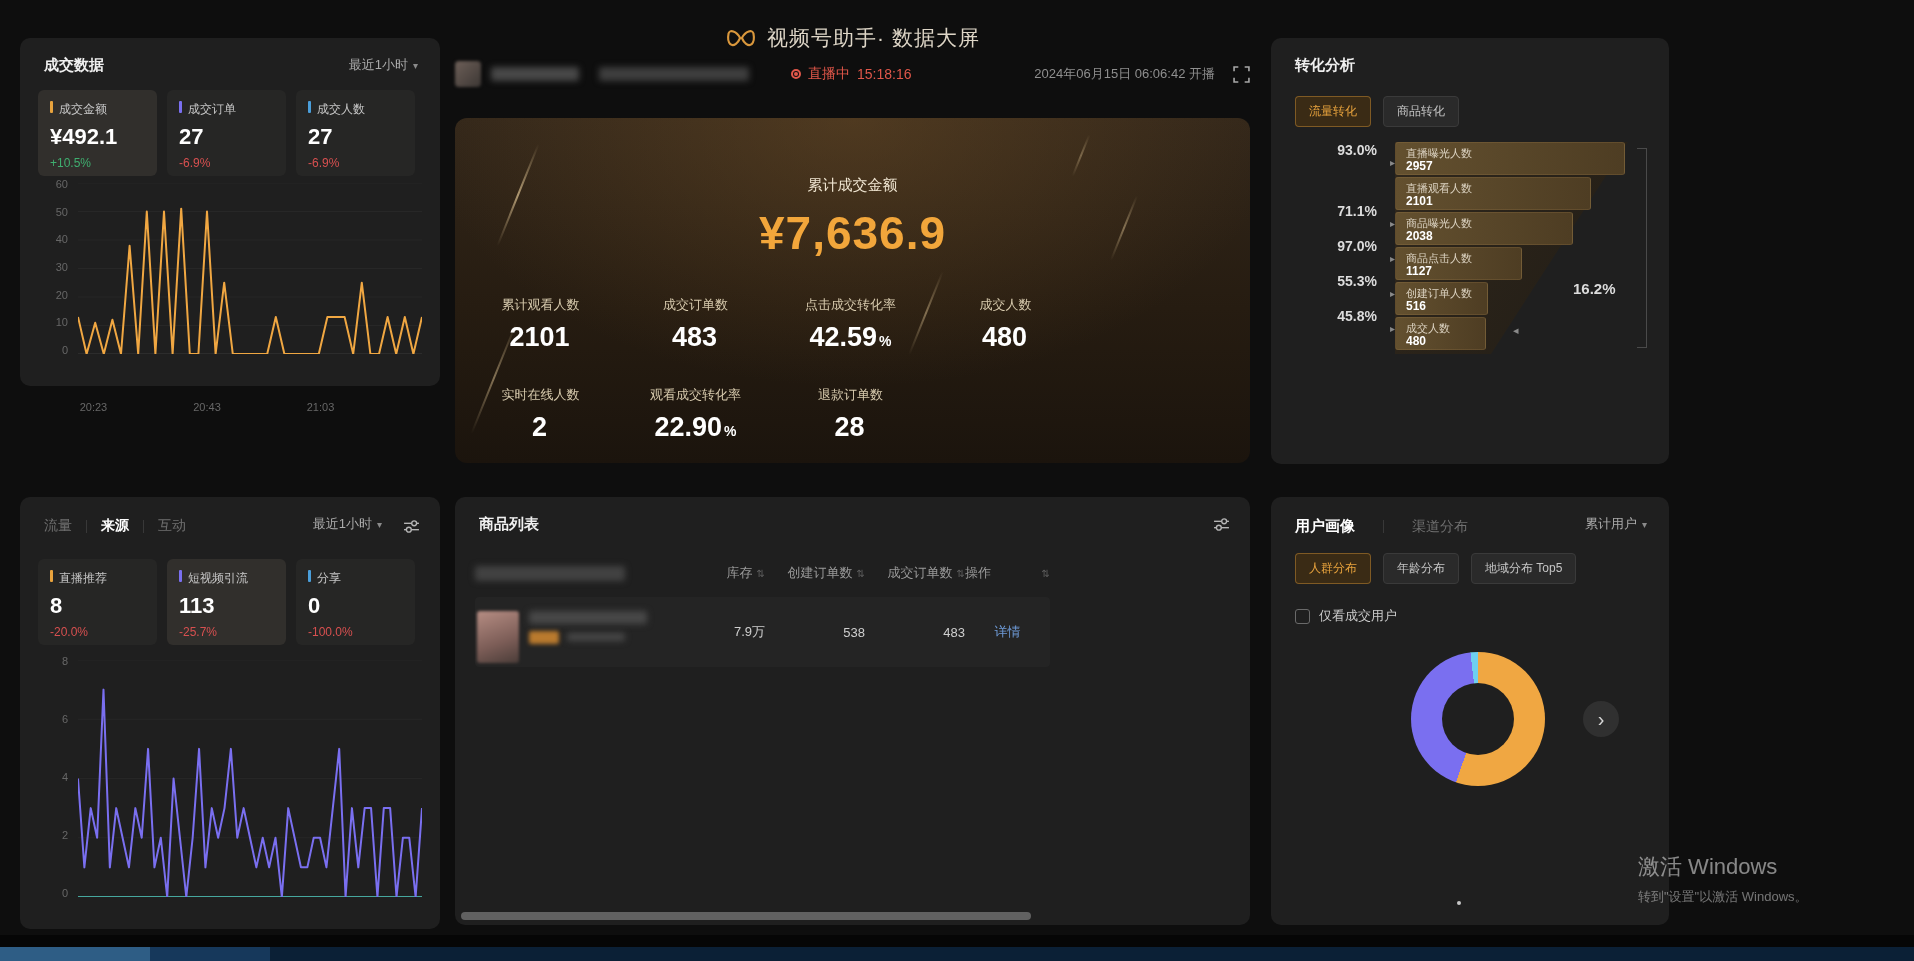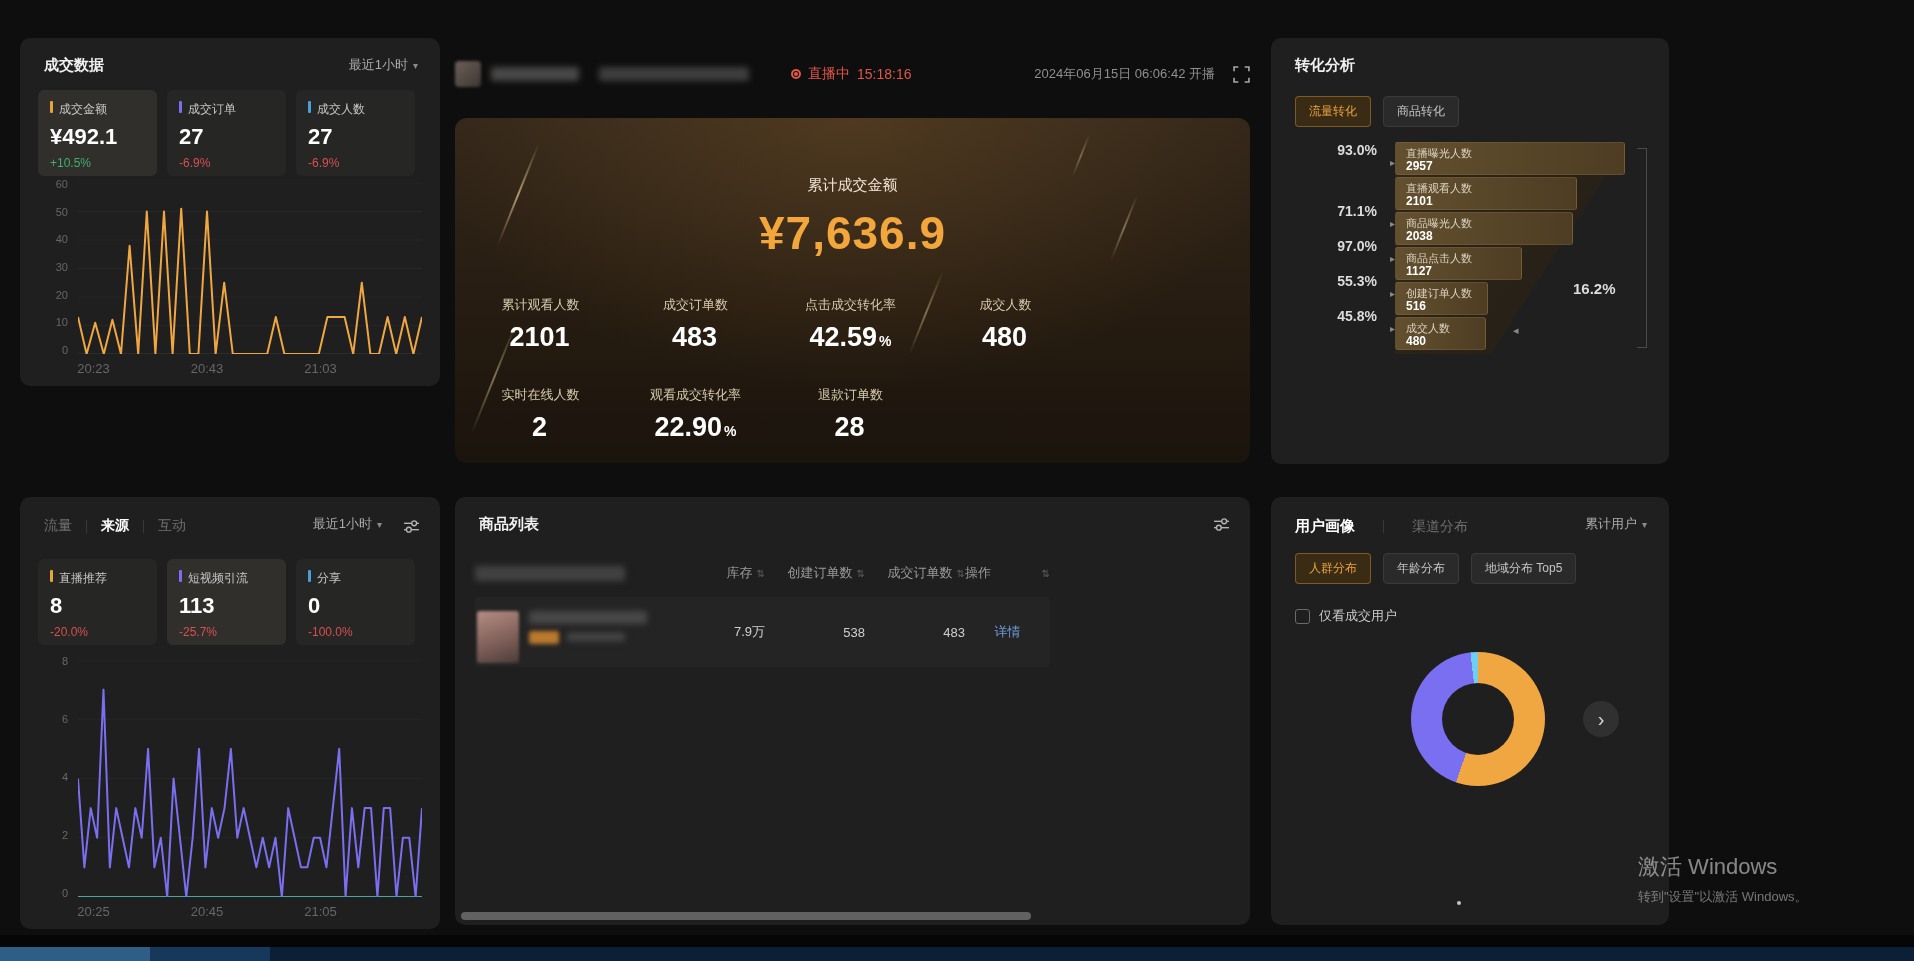--- a/index.html
+++ b/index.html
@@ -28,21 +28,21 @@
   .sc-change.down{color:#d85050;}
 
   
   .chart{position:absolute;left:14px;right:14px;}
   #panel-sales .chart{top:140px;bottom:10px;}
   #panel-traffic .chart{top:158px;bottom:10px;}
   .y-labels{position:absolute;left:2px;top:0;bottom:20px;width:32px;display:flex;flex-direction:column;justify-content:space-between;align-items:flex-end;color:#676767;font-size:11px;}
   .plot{position:absolute;left:44px;right:4px;top:5px;bottom:22px;}
   .plot svg{width:100%;height:100%;display:block;}
   .x-labels{position:absolute;left:44px;right:4px;bottom:0;height:15px;}
-  .x-labels span{position:absolute;transform:translateX(-50%);font-size:13px;color:#676767;white-space:nowrap;}
+  .x-labels span{position:absolute;transform:translateX(-50%);font-size:11px;color:#676767;white-space:nowrap;margin-top:40px;}
 
   
   .app-title{position:absolute;left:455px;top:24px;width:795px;display:flex;justify-content:center;align-items:center;gap:10px;}
   .app-title-text{font-size:21px;color:#ddd5c6;letter-spacing:1px;}
   .info-row{position:absolute;left:455px;top:60px;width:795px;height:28px;display:flex;align-items:center;}
   .avatar{width:26px;height:26px;border-radius:4px;background:linear-gradient(135deg,#6d5f58,#3c3734);filter:blur(1.5px);}
   .blur-block{background:#484848;border-radius:2px;filter:blur(3px);}
   .live{display:flex;align-items:center;gap:7px;margin-left:42px;}
   .live-dot{width:10px;height:10px;border-radius:50%;border:2px solid #e0574a;box-sizing:border-box;position:relative;}
   .live-dot::after{content:"";position:absolute;left:1px;top:1px;width:4px;height:4px;border-radius:50%;background:#e0574a;}
@@ -138,20 +138,29 @@
   .bottom-bar .seg2{position:absolute;left:150px;top:0;height:100%;width:120px;background:#16385b;}
   .watermark{position:absolute;left:1638px;top:852px;color:rgba(255,255,255,.5);}
   .wm1{font-size:22px;}
   .wm2{font-size:13px;margin-top:6px;color:rgba(255,255,255,.42);}
 </style>
 </head>
 <body>
 
 <div id="screen">
 
+  <div class="app-title">
+    <span style="display:flex;">
+      <svg width="32" height="24" viewBox="0 0 36 24">
+        <path d="M17 12 C13 4, 5 2, 4 7 C3 12, 3 16, 6 19 C10 22, 15 17, 17 12 Z" fill="none" stroke="#d9973c" stroke-width="2.4" stroke-linejoin="round"></path>
+        <path d="M19 12 C23 4, 31 2, 32 7 C33 12, 33 16, 30 19 C26 22, 21 17, 19 12 Z" fill="none" stroke="#d9973c" stroke-width="2.4" stroke-linejoin="round"></path>
+      </svg>
+    </span>
+    <span class="app-title-text">视频号助手· 数据大屏</span>
+  </div>
 
   <div class="info-row">
     <div class="avatar"></div>
     <div class="blur-block" style="width:88px;height:14px;margin-left:10px;"></div>
     <div class="blur-block" style="width:150px;height:14px;margin-left:20px;background:#3e3e3e;"></div>
     <div class="live">
       <span class="live-dot"></span>
       <span class="live-text">直播中</span>
       <span class="live-text">15:18:16</span>
     </div>
@@ -353,21 +362,21 @@
       <div class="funnel-shadow"></div>
       <div class="f-rate"><span>71.1%</span><span class="ar">▸</span></div>
       <div class="f-rate"><span>97.0%</span><span class="ar">▸</span></div>
       <div class="f-rate"><span>55.3%</span><span class="ar">▸</span></div>
       <div class="f-rate"><span>45.8%</span><span class="ar">▸</span></div>
       <div class="f-rate"><span>93.0%</span><span class="ar">▸</span></div>
       <div class="f-bar" style="top: 0px; width: 230px;">
           <div class="fb-label">直播曝光人数</div>
           <div class="fb-value">2957</div>
         </div>
-      <div class="f-bar" style="top: 35px; width: 182px;">
+      <div class="f-bar" style="top: 35px; width: 196px;">
           <div class="fb-label">直播观看人数</div>
           <div class="fb-value">2101</div>
         </div>
       <div class="f-bar" style="top: 70px; width: 178px;">
           <div class="fb-label">商品曝光人数</div>
           <div class="fb-value">2038</div>
         </div>
       <div class="f-bar" style="top: 105px; width: 127px;">
           <div class="fb-label">商品点击人数</div>
           <div class="fb-value">1127</div>

